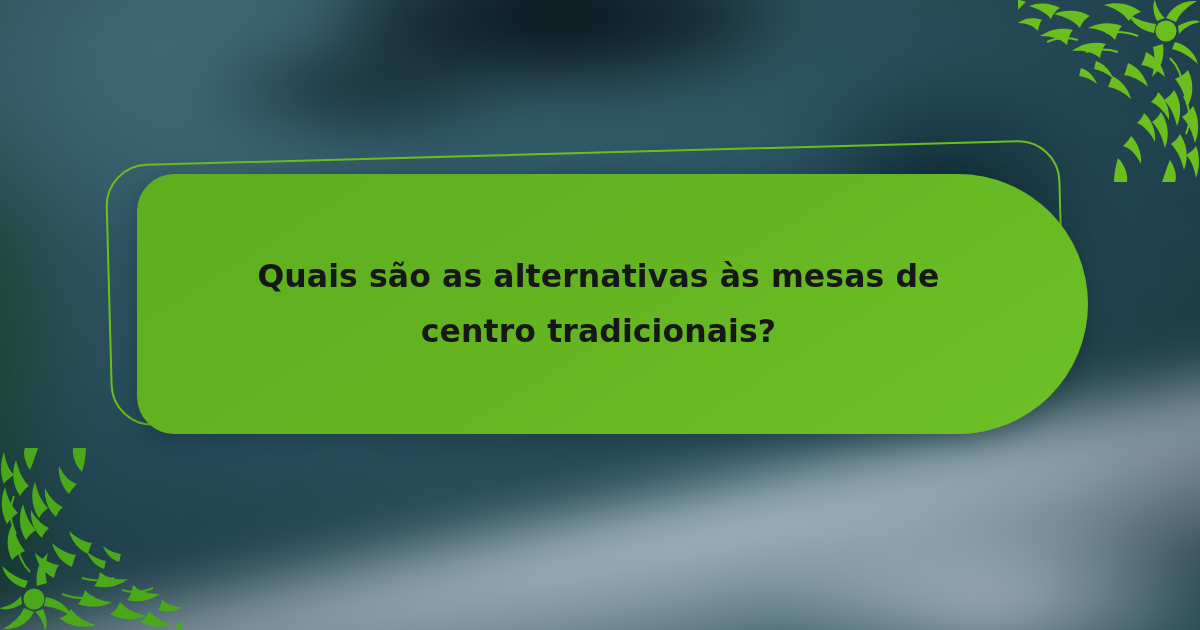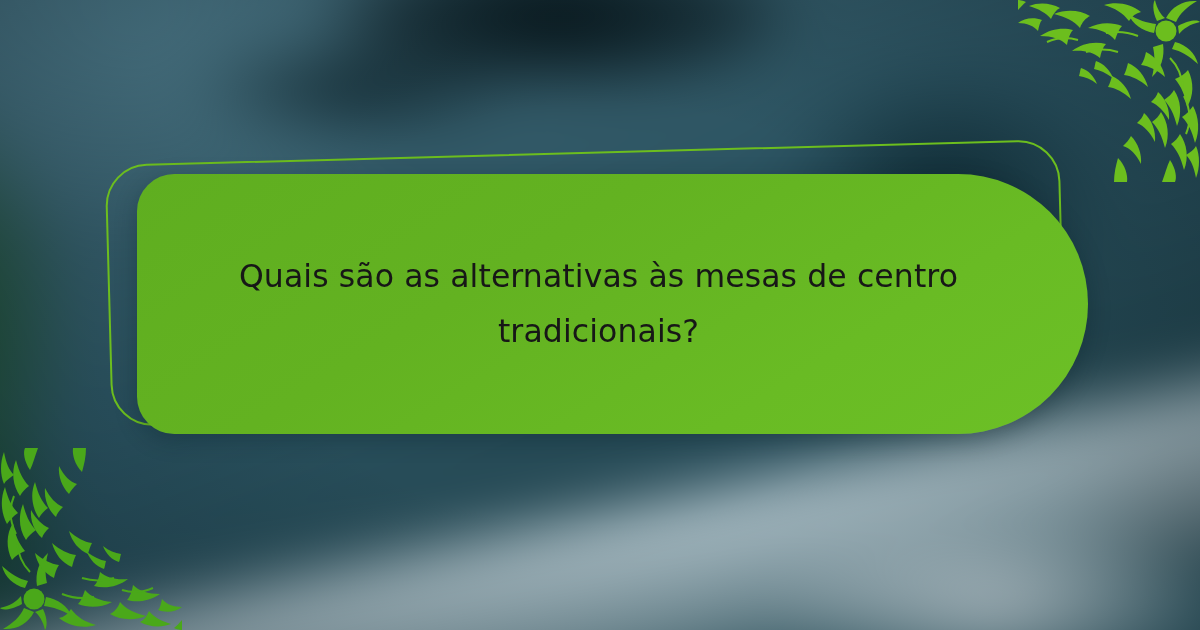--- a/index.html
+++ b/index.html
@@ -77,21 +77,21 @@
     align-items:center;
     justify-content:center;
     box-sizing:border-box;
     padding:0 86px 0 58px;
   }
 
   .card-title{
     margin:0;
     font-family:"DejaVu Sans","Liberation Sans",sans-serif;
     font-size:31.5px;
-    font-weight:400;
+    font-weight:700;
     line-height:55px;
     color:#171717;
     text-align:center;
     letter-spacing:.1px;
     max-width:760px;
   }
 </style>
 </head>
 <body>
 

